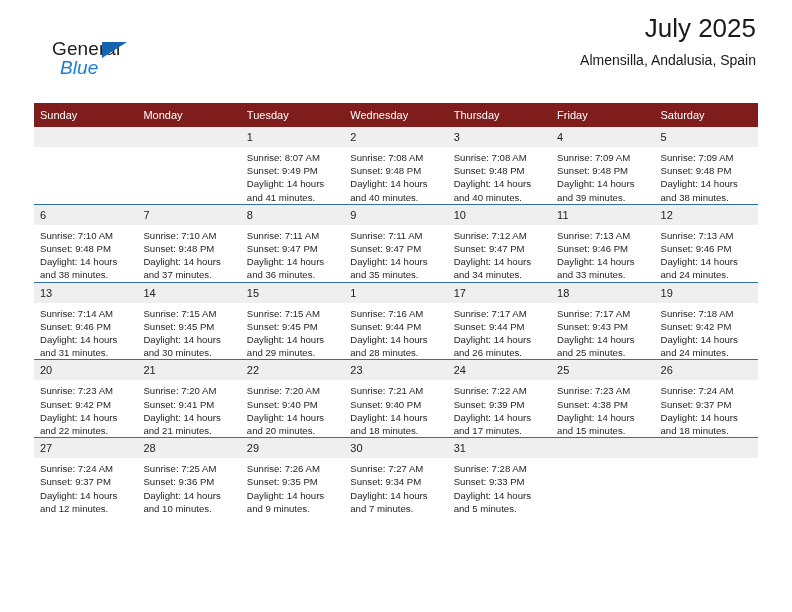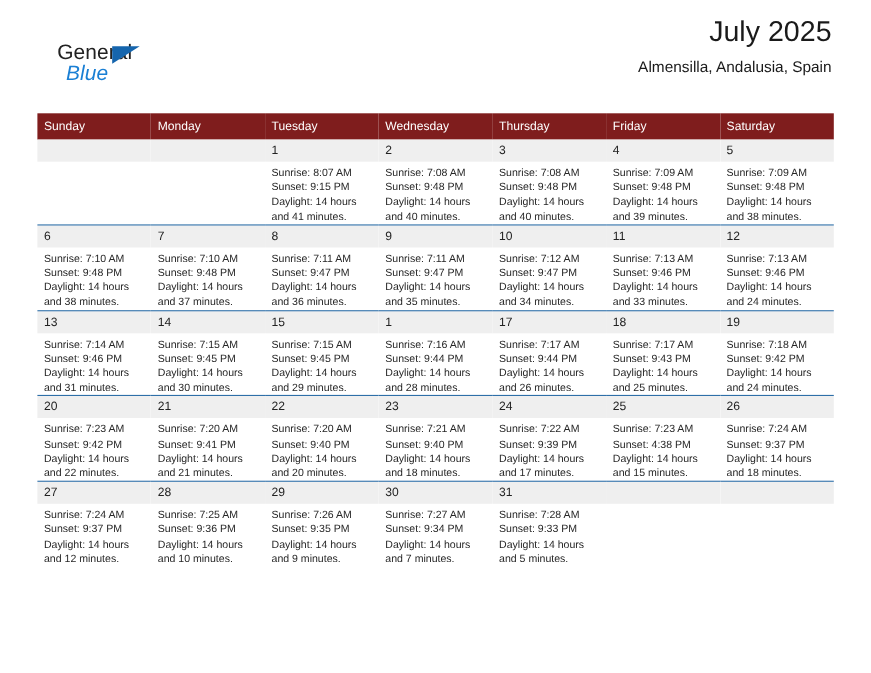--- a/index.html
+++ b/index.html
@@ -178,21 +178,21 @@
           <td class="daycell blank">
             <div class="daynum empty"></div>
           </td>
           <td class="daycell blank">
             <div class="daynum empty"></div>
           </td>
           <td class="daycell">
             <div class="daynum">1</div>
             <div class="dayinfo">
               <div>Sunrise: 8:07 AM</div>
-              <div>Sunset: 9:15 PM</div>
+              <div>Sunset: 9:49 PM</div>
               <div>Daylight: 14 hours</div>
               <div>and 41 minutes.</div>
             </div>
           </td>
           <td class="daycell">
             <div class="daynum">2</div>
             <div class="dayinfo">
               <div>Sunrise: 7:08 AM</div>
               <div>Sunset: 9:48 PM</div>
               <div>Daylight: 14 hours</div>

